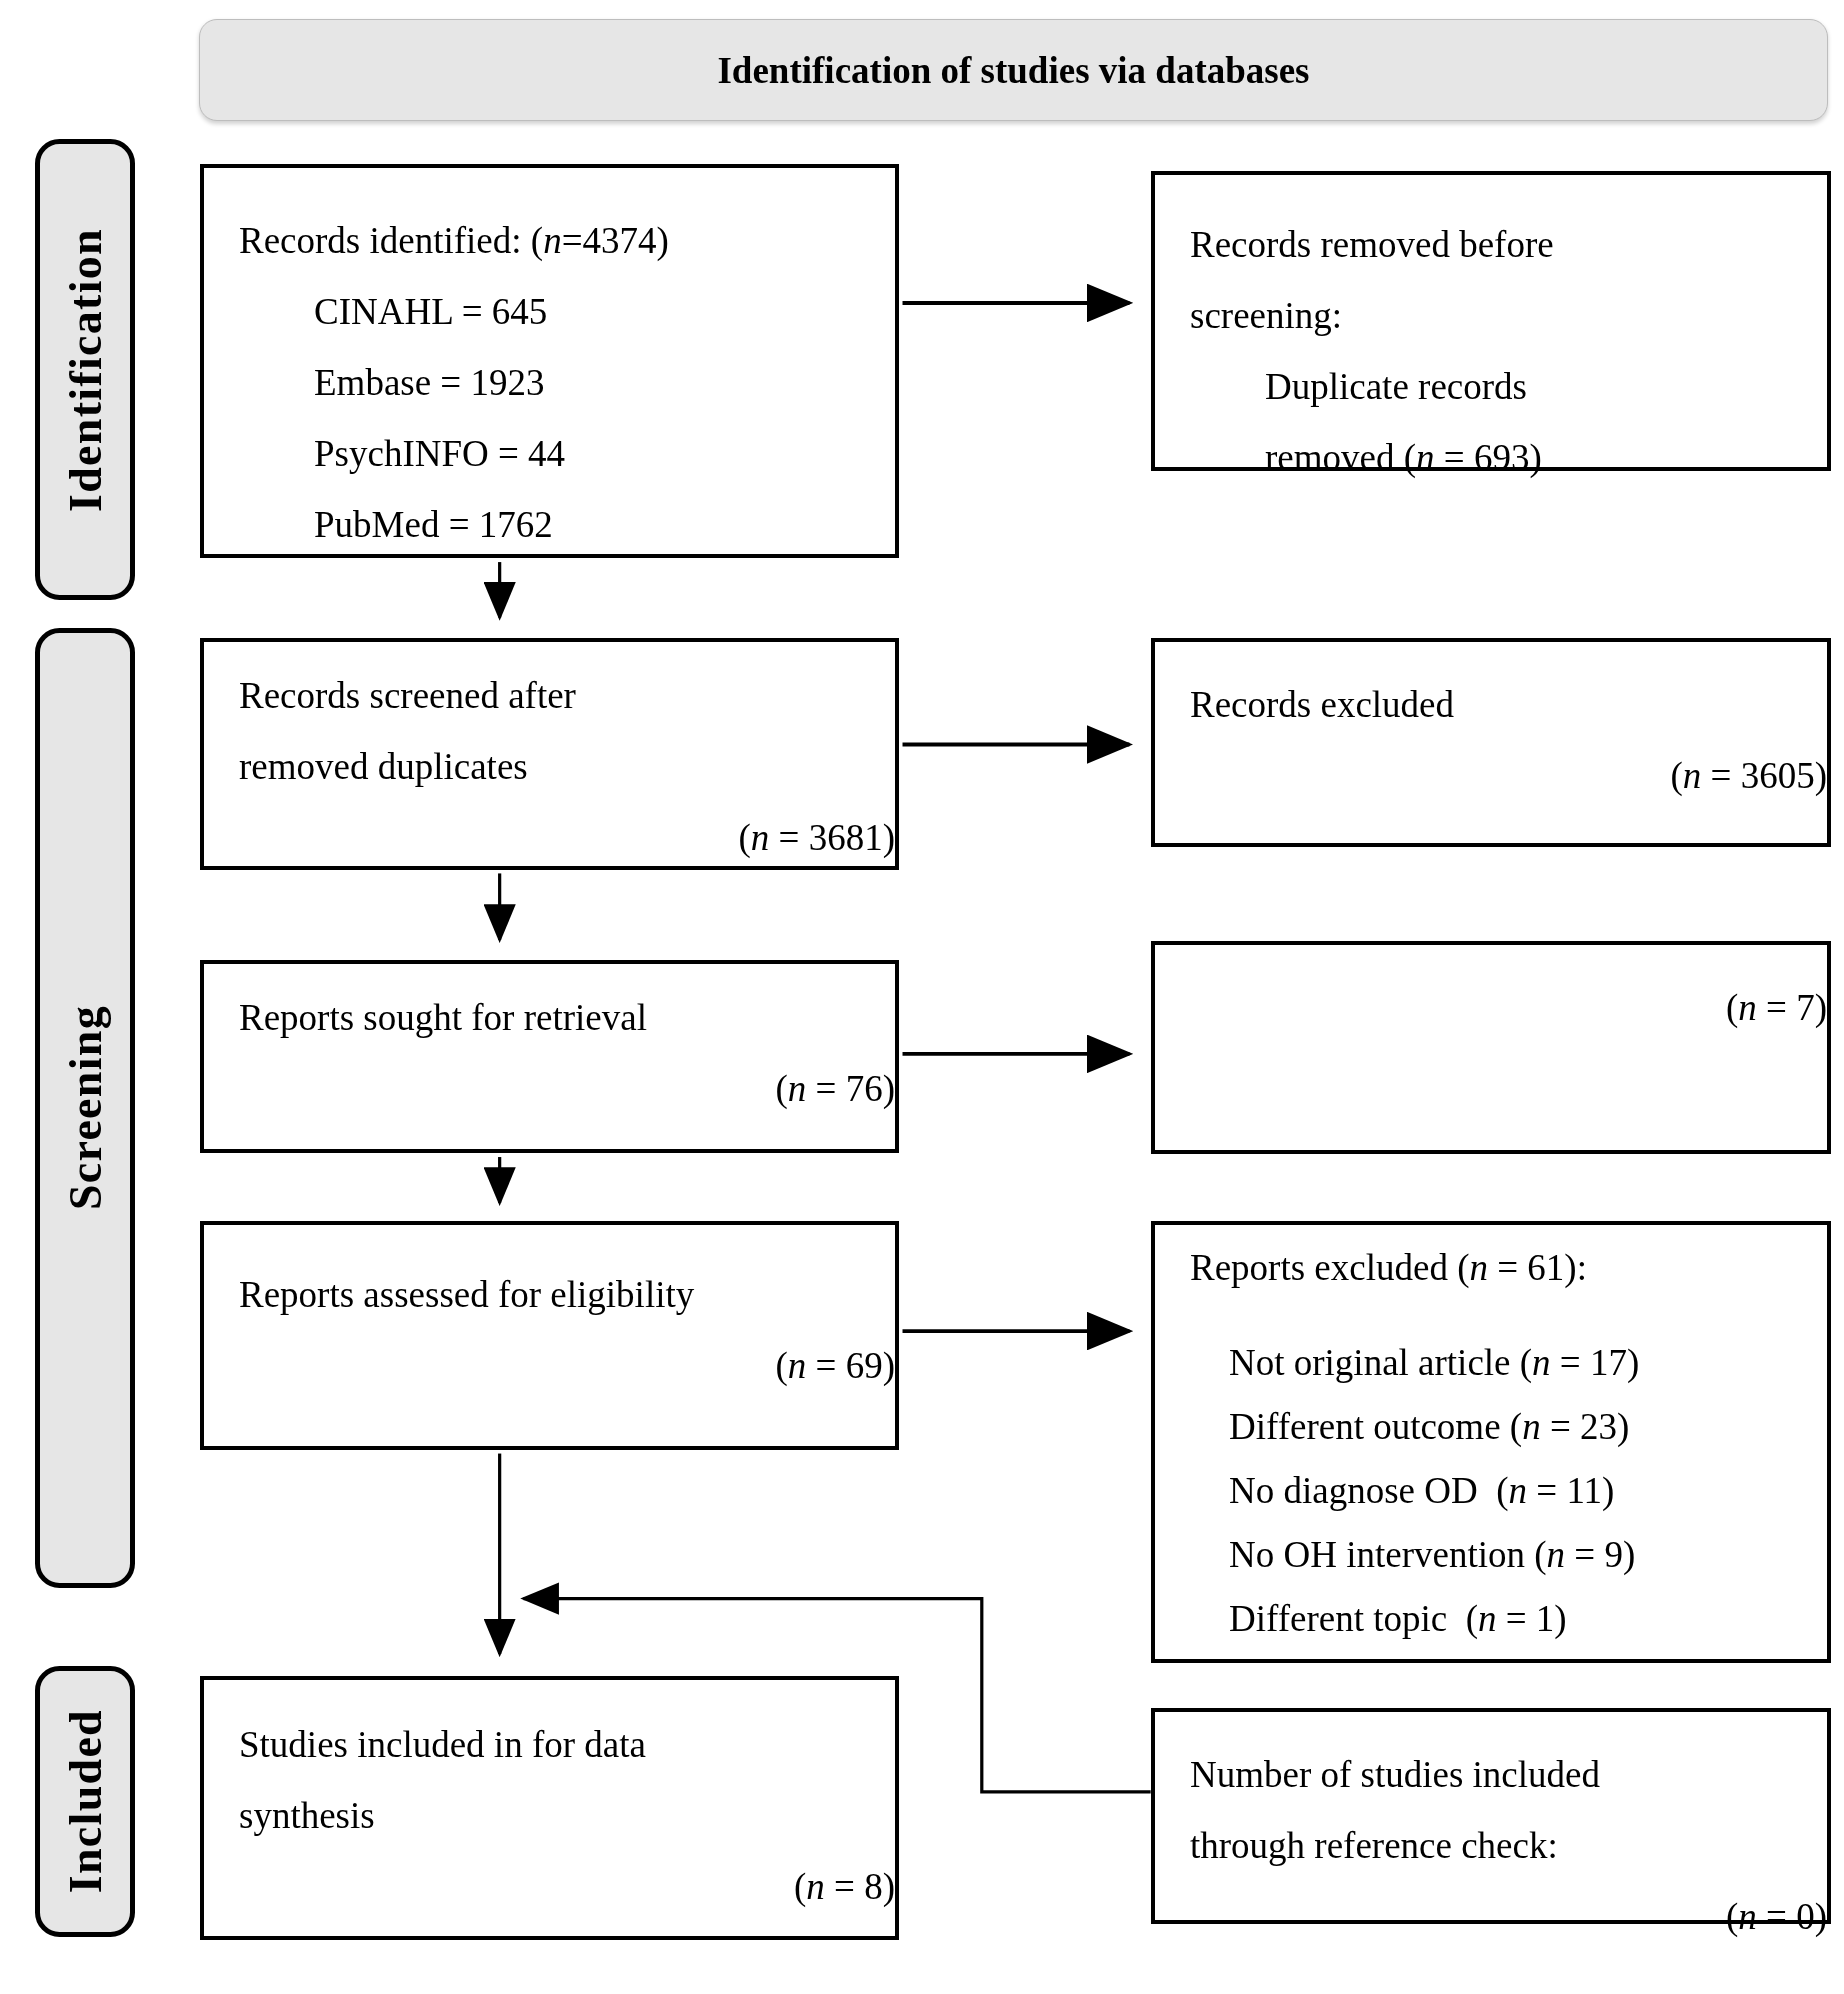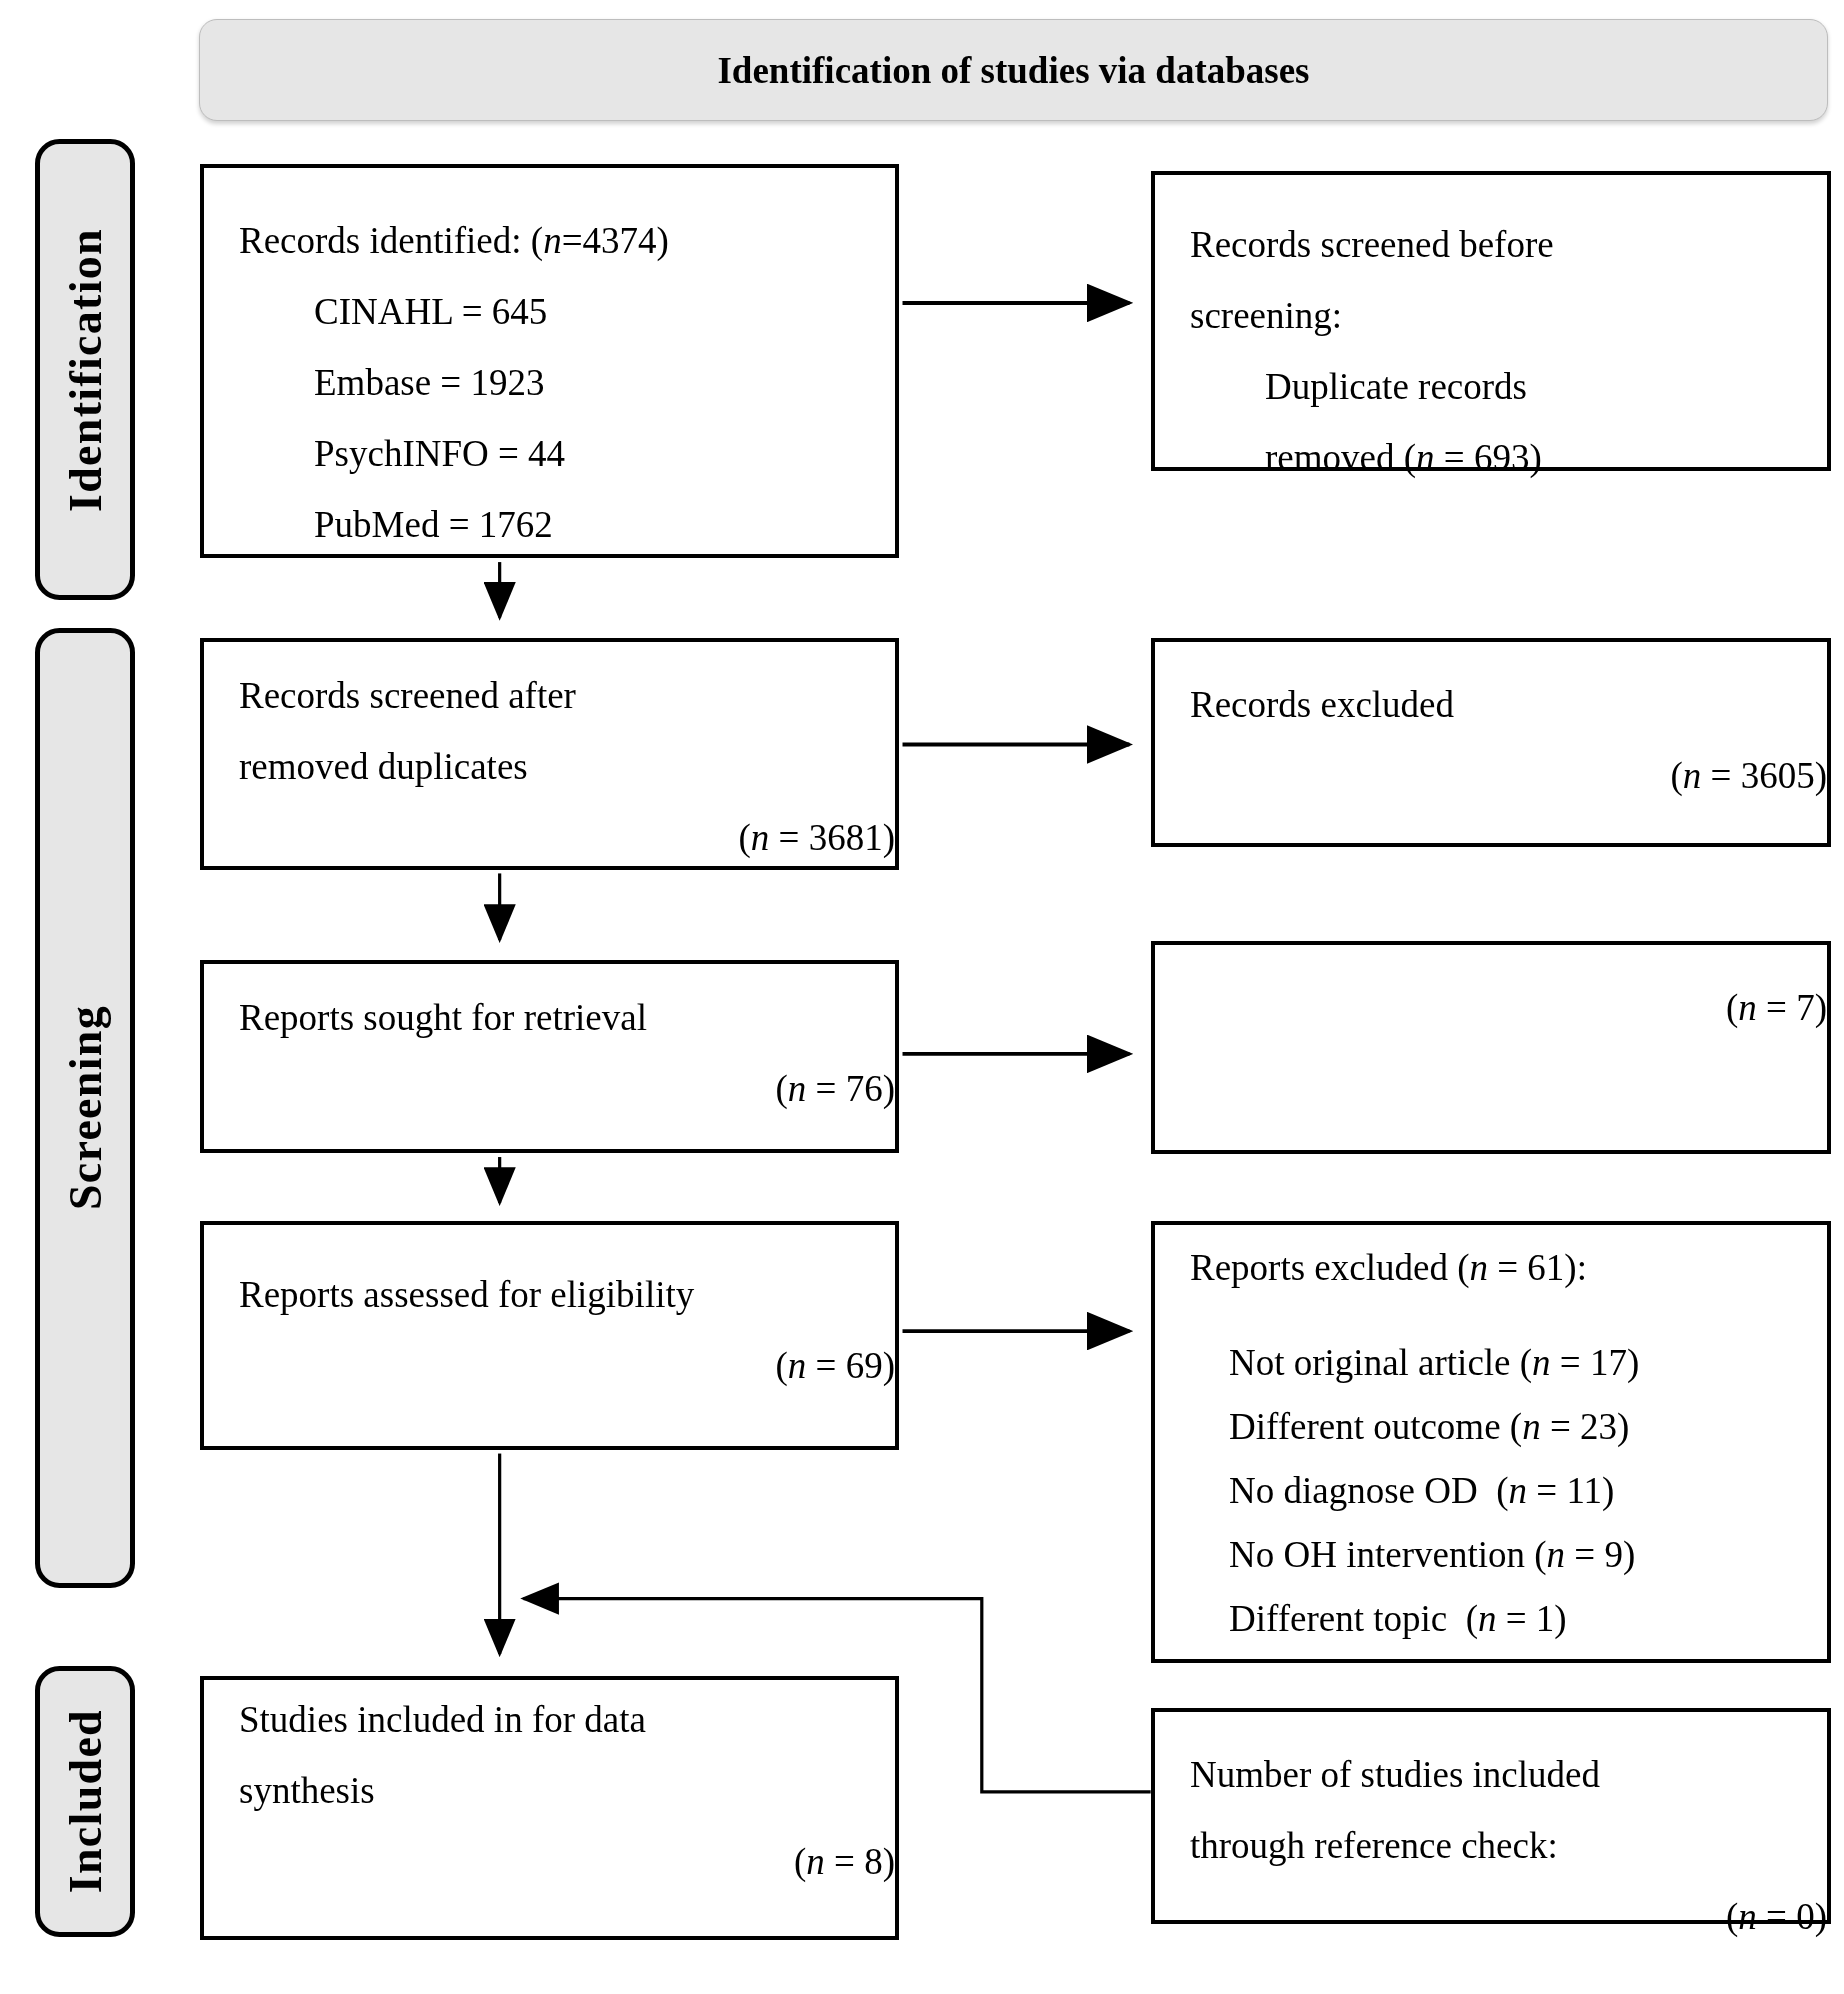--- a/index.html
+++ b/index.html
@@ -38,21 +38,21 @@
   .line.spacer{height:31px;line-height:31px;}
   .var{font-style:italic;}
   #box-records-identified{left:200px;top:164px;width:699px;height:394px;padding-top:37px;}
   #box-records-removed{left:1151px;top:171px;width:680px;height:300px;padding-top:34px;}
   #box-records-screened{left:200px;top:638px;width:699px;height:232px;padding-top:18px;font-family:Liberation Serif, serif;}
   #box-records-excluded{left:1151px;top:638px;width:680px;height:209px;padding-top:27px;}
   #box-reports-sought{left:200px;top:960px;width:699px;height:193px;padding-top:18px;}
   #box-reports-not-retrieved{left:1151px;top:941px;width:680px;height:213px;padding-top:27px;}
   #box-reports-assessed{left:200px;top:1221px;width:699px;height:229px;padding-top:34px;}
   #box-reports-excluded{left:1151px;top:1221px;width:680px;height:442px;padding-top:11px;line-height:64px;}
-  #box-studies-included{left:200px;top:1676px;width:699px;height:264px;padding-top:4px;}
+  #box-studies-included{left:200px;top:1676px;width:699px;height:264px;padding-top:29px;}
   #box-reference-check{left:1151px;top:1708px;width:680px;height:216px;padding-top:27px;}
 </style>
 </head>
 <body>
 
 <div id="canvas">
 
   <svg id="arrows" viewBox="0 0 2862 3095" xmlns="http://www.w3.org/2000/svg">
     <defs>
       <marker id="ah" viewBox="0 0 12 10" refX="11" refY="5" markerWidth="12" markerHeight="10" orient="auto">
@@ -85,21 +85,21 @@
   </div>
 
   <div id="box-records-identified" class="fbox">
       <div class="line left">Records identified: (<i class="var">n</i>=4374)</div>
       <div class="line indent">CINAHL = 645</div>
       <div class="line indent">Embase = 1923</div>
       <div class="line indent">PsychINFO = 44</div>
       <div class="line indent">PubMed = 1762</div>
     </div>
   <div id="box-records-removed" class="fbox">
-      <div class="line left">Records screened before</div>
+      <div class="line left">Records removed before</div>
       <div class="line left">screening:</div>
       <div class="line indent">Duplicate records</div>
       <div class="line indent">removed (<i class="var">n</i> = 693)</div>
     </div>
   <div id="box-records-screened" class="fbox">
       <div class="line left">Records screened after</div>
       <div class="line left">removed duplicates</div>
       <div class="line center">(<i class="var">n</i> = 3681)</div>
     </div>
   <div id="box-records-excluded" class="fbox">

